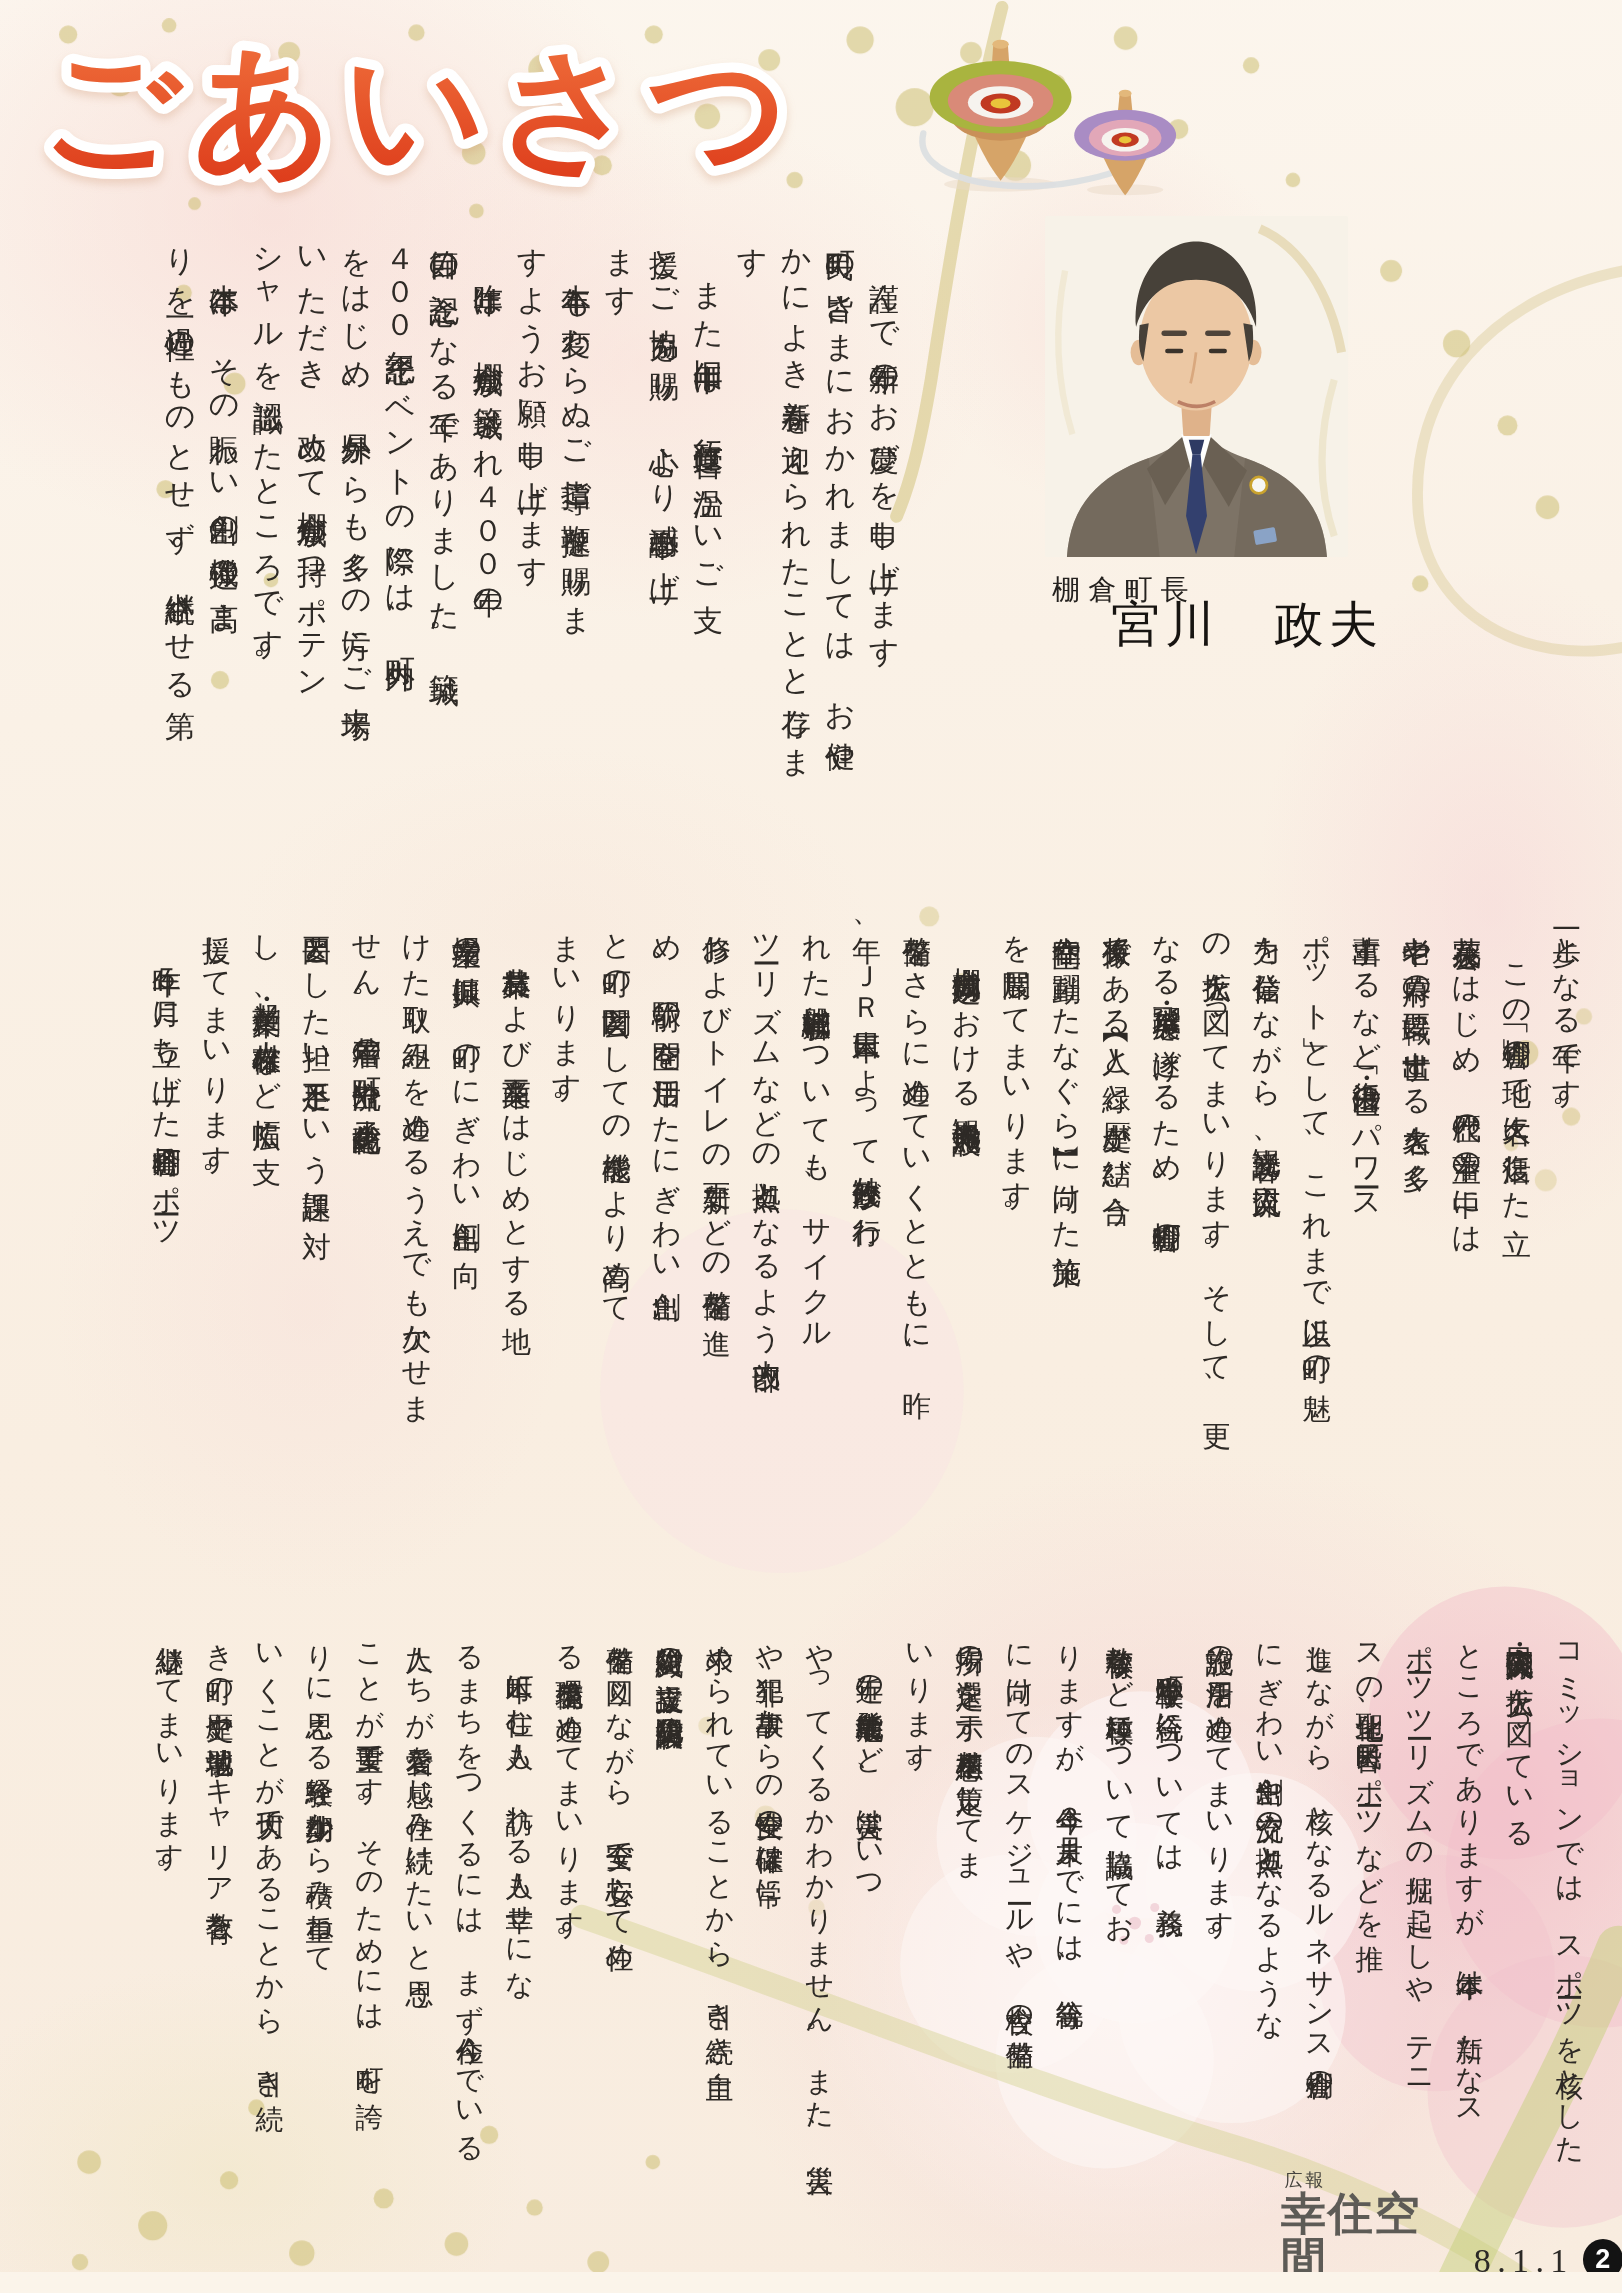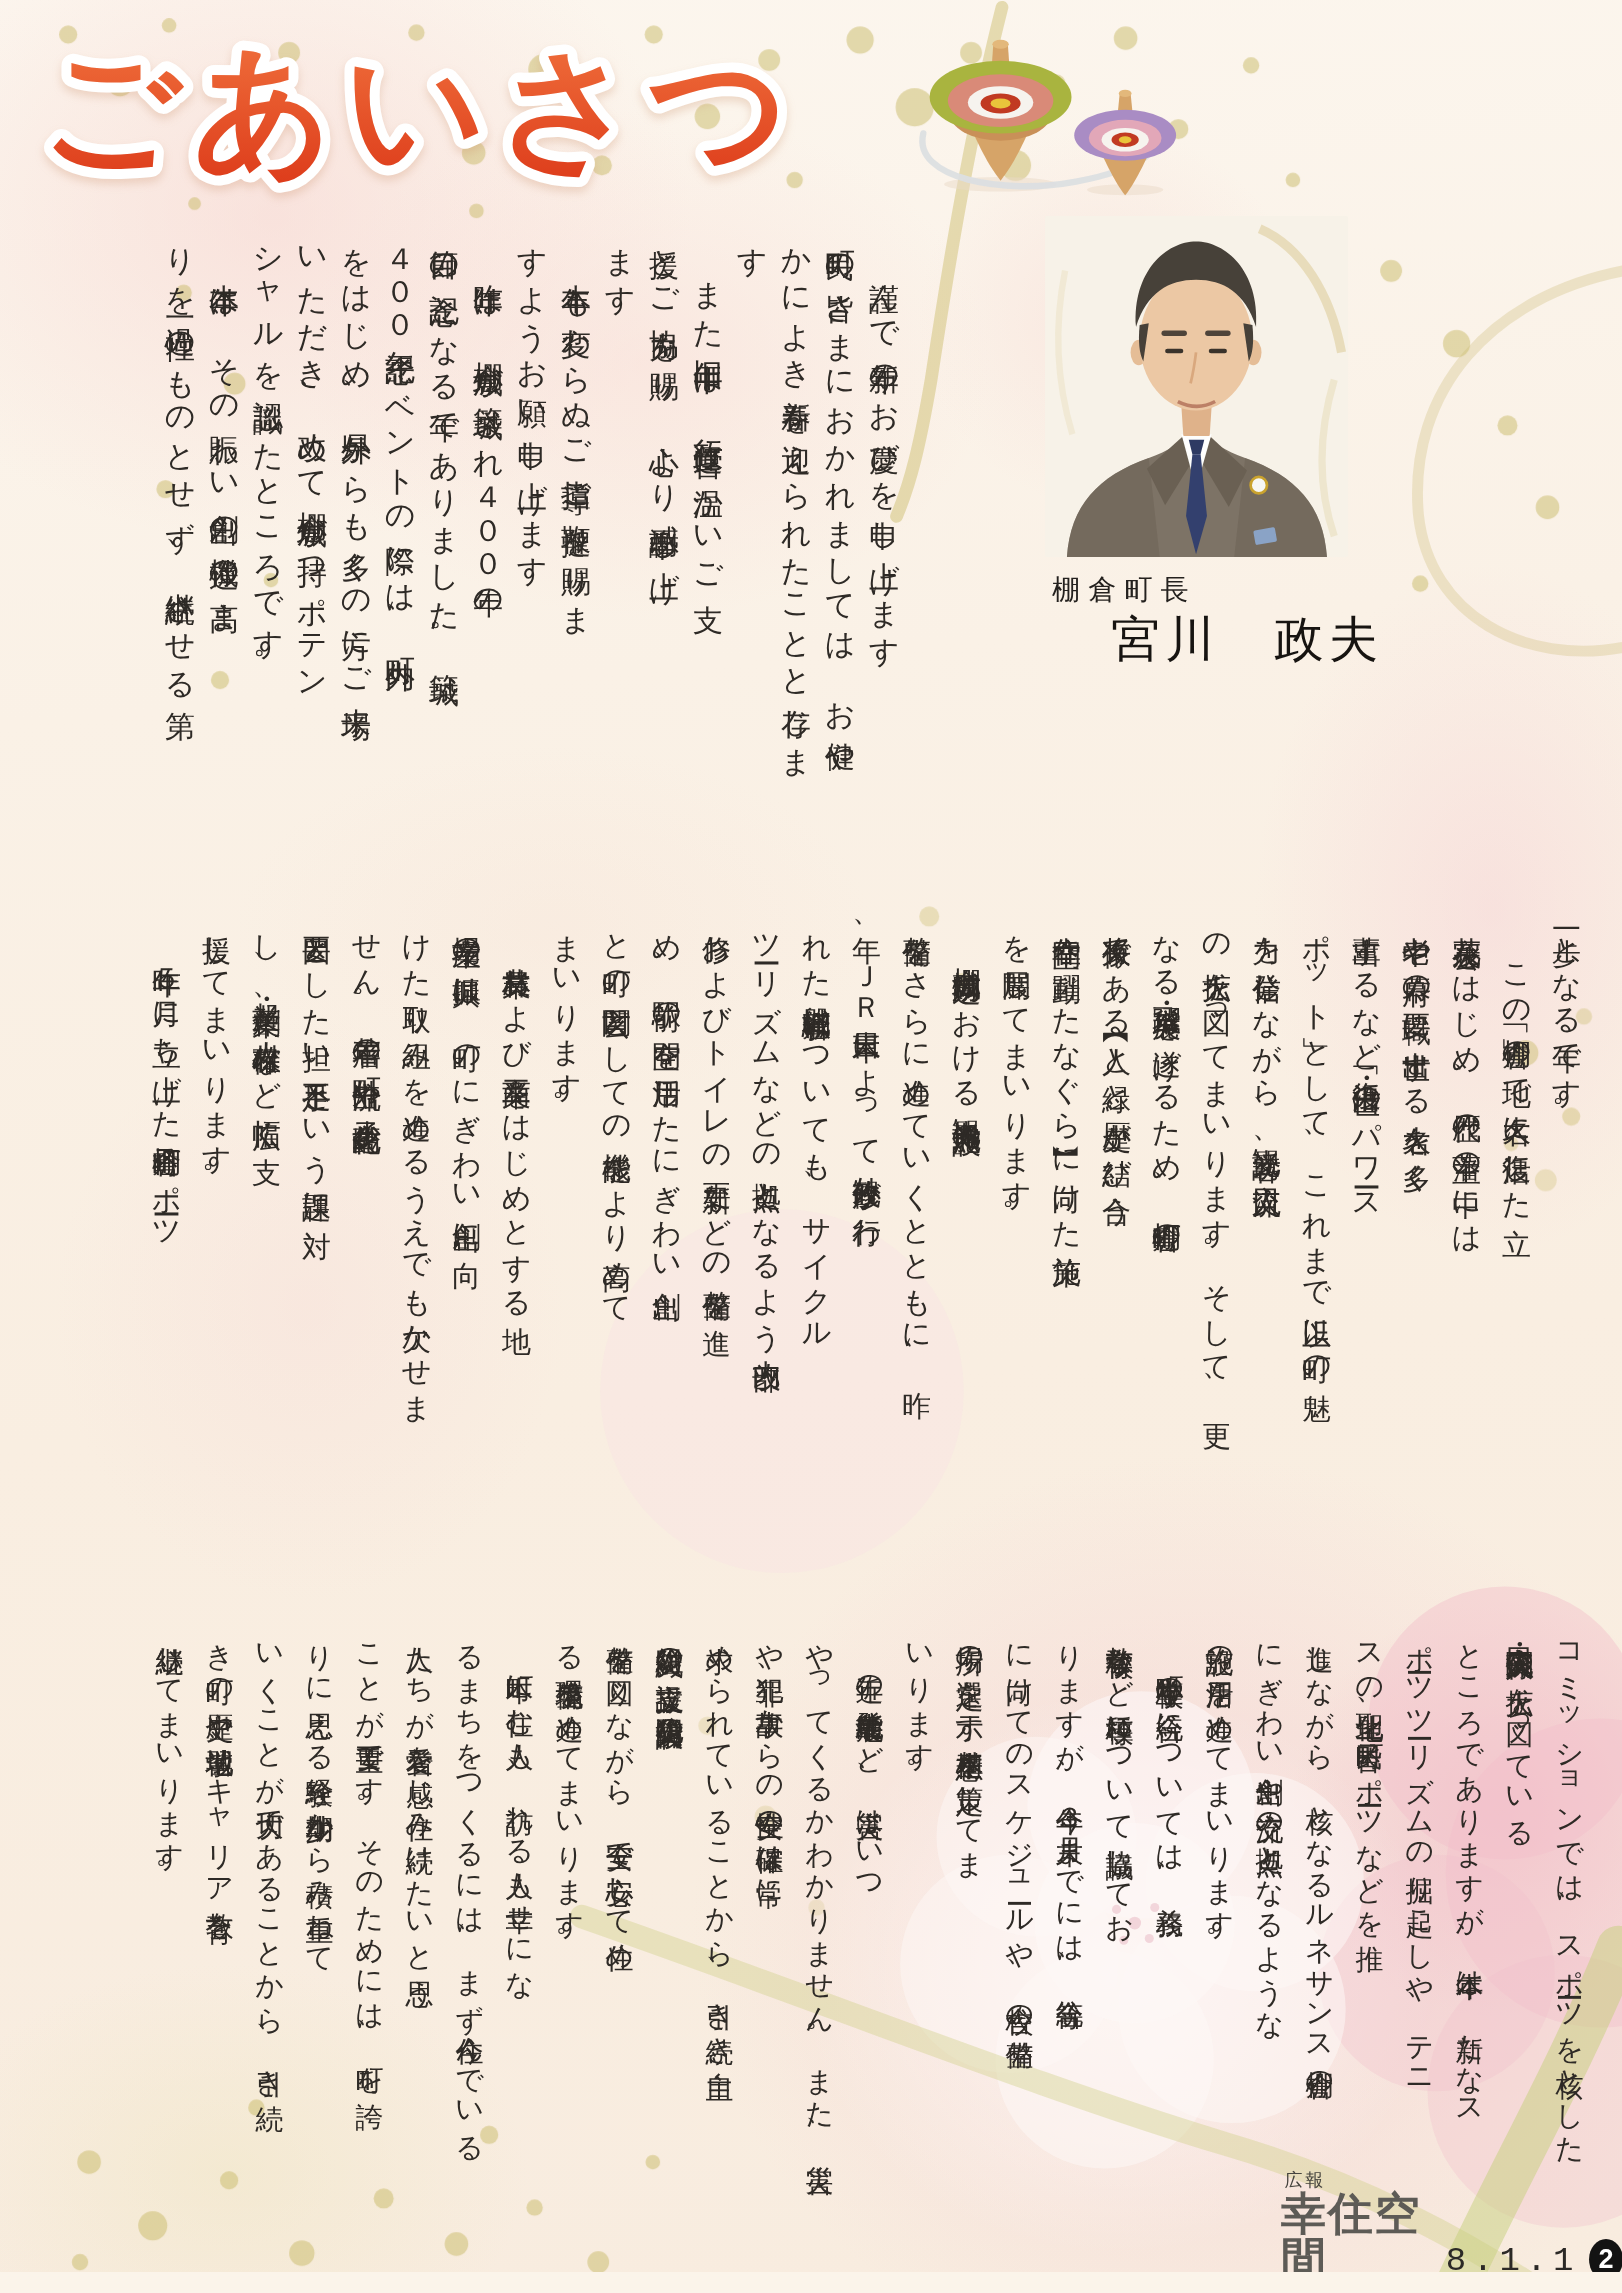--- a/index.html
+++ b/index.html
@@ -38,21 +38,21 @@
 
   .photo{
     position:absolute;left:1045px;top:216px;width:303px;height:341px;
     overflow:hidden;border-radius:1.8px;
   }
   .caption-role{
     position:absolute;left:1052px;top:571px;
     font-size:28px;letter-spacing:8.2px;color:#24211e;
   }
   .caption-name{
-    position:absolute;left:1111px;top:607px;
+    position:absolute;left:1111px;top:592px;
     font-size:49px;letter-spacing:5.5px;color:#171411;font-weight:500;
   }
 
   .vblock{
     position:absolute;writing-mode:vertical-rl;text-orientation:mixed;
     color:#2e2a26;
   }
   .vblock .vcol{display:block;}
   #block-top{left:160px;top:227px;width:746px;height:636px;font-size:30px;letter-spacing:3.2px;}
   #block-top .vcol{line-height:44px;}
@@ -61,21 +61,21 @@
   #block-bot{left:141px;top:1625px;width:1453px;height:607px;font-size:28px;letter-spacing:0.9px;}
   #block-bot .vcol{line-height:50px;}
 
   .footer{
     position:absolute;left:1244px;top:2171px;
     display:flex;align-items:flex-end;gap:9px;
   }
   .brand-col{display:flex;flex-direction:column;line-height:1;margin-left:37px;}
   .kouhou{font-size:18px;color:#46443f;letter-spacing:2.7px;margin:0 0 2.7px 3.6px;}
   .tanagura{font-size:45px;color:#5d5b56;font-weight:bold;letter-spacing:1.8px;}
-  .issue-date{font-family:Liberation Mono, monospace;font-size:34px;color:#2b2926;letter-spacing:6.4px;margin-bottom:1.8px;}
+  .issue-date{font-family:Liberation Serif, serif;font-size:34px;color:#2b2926;letter-spacing:6.4px;margin-bottom:1.8px;}
   .page-badge{
     width:41px;height:41px;border-radius:50%;background:#131313;color:#fff;
     display:flex;align-items:center;justify-content:center;
     font-family:"Liberation Sans","DejaVu Sans",sans-serif;
     font-size:27px;font-weight:bold;margin-bottom:1.8px;
   }
 </style>
 </head>
 <body>
 

